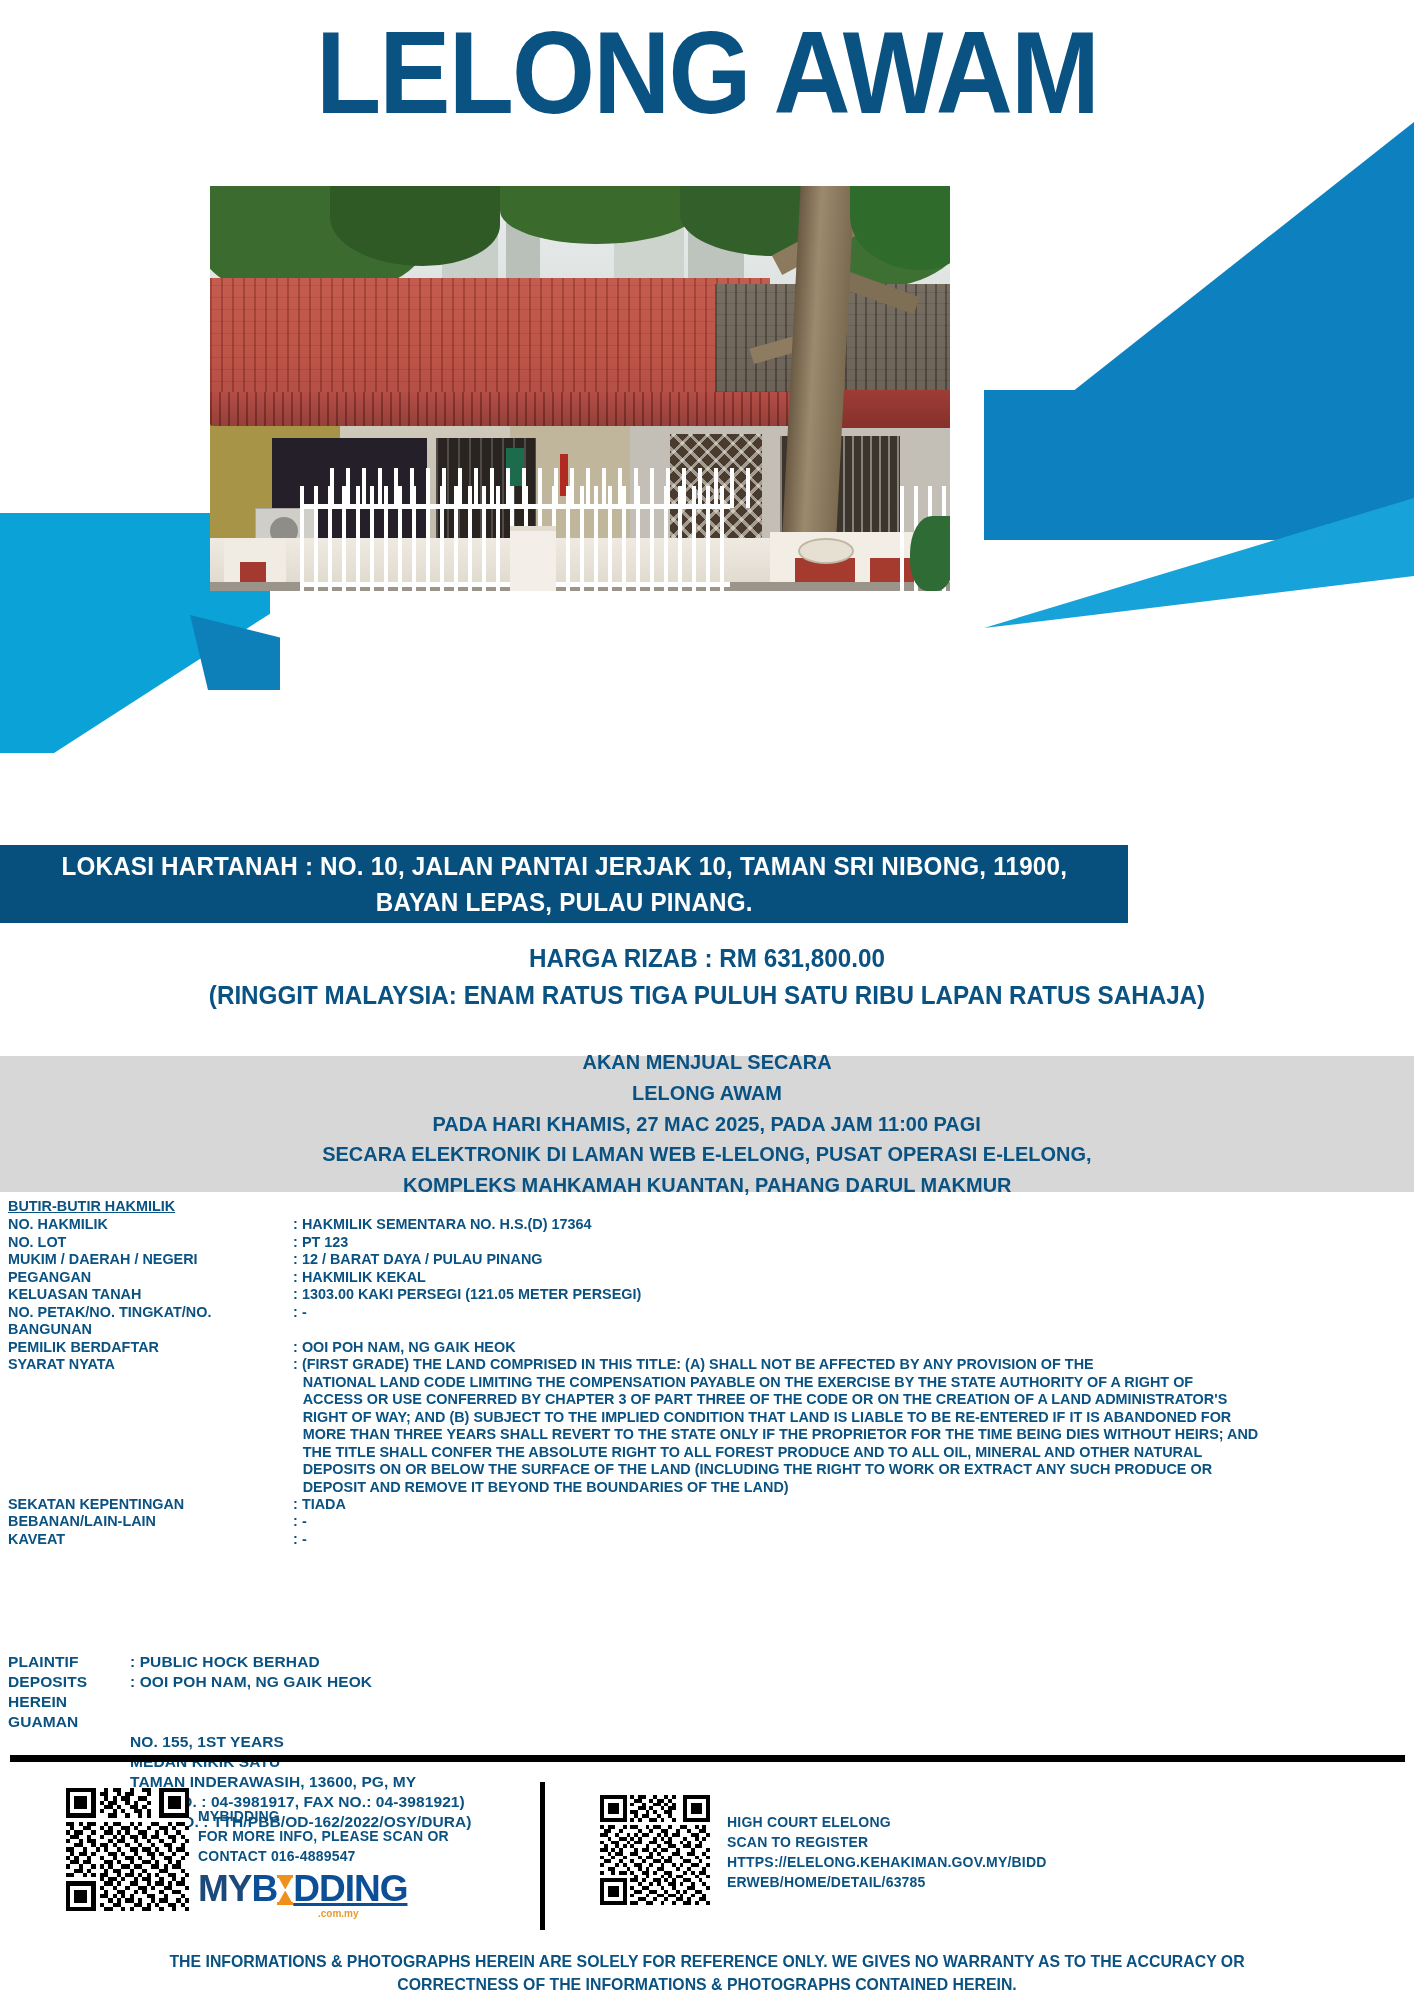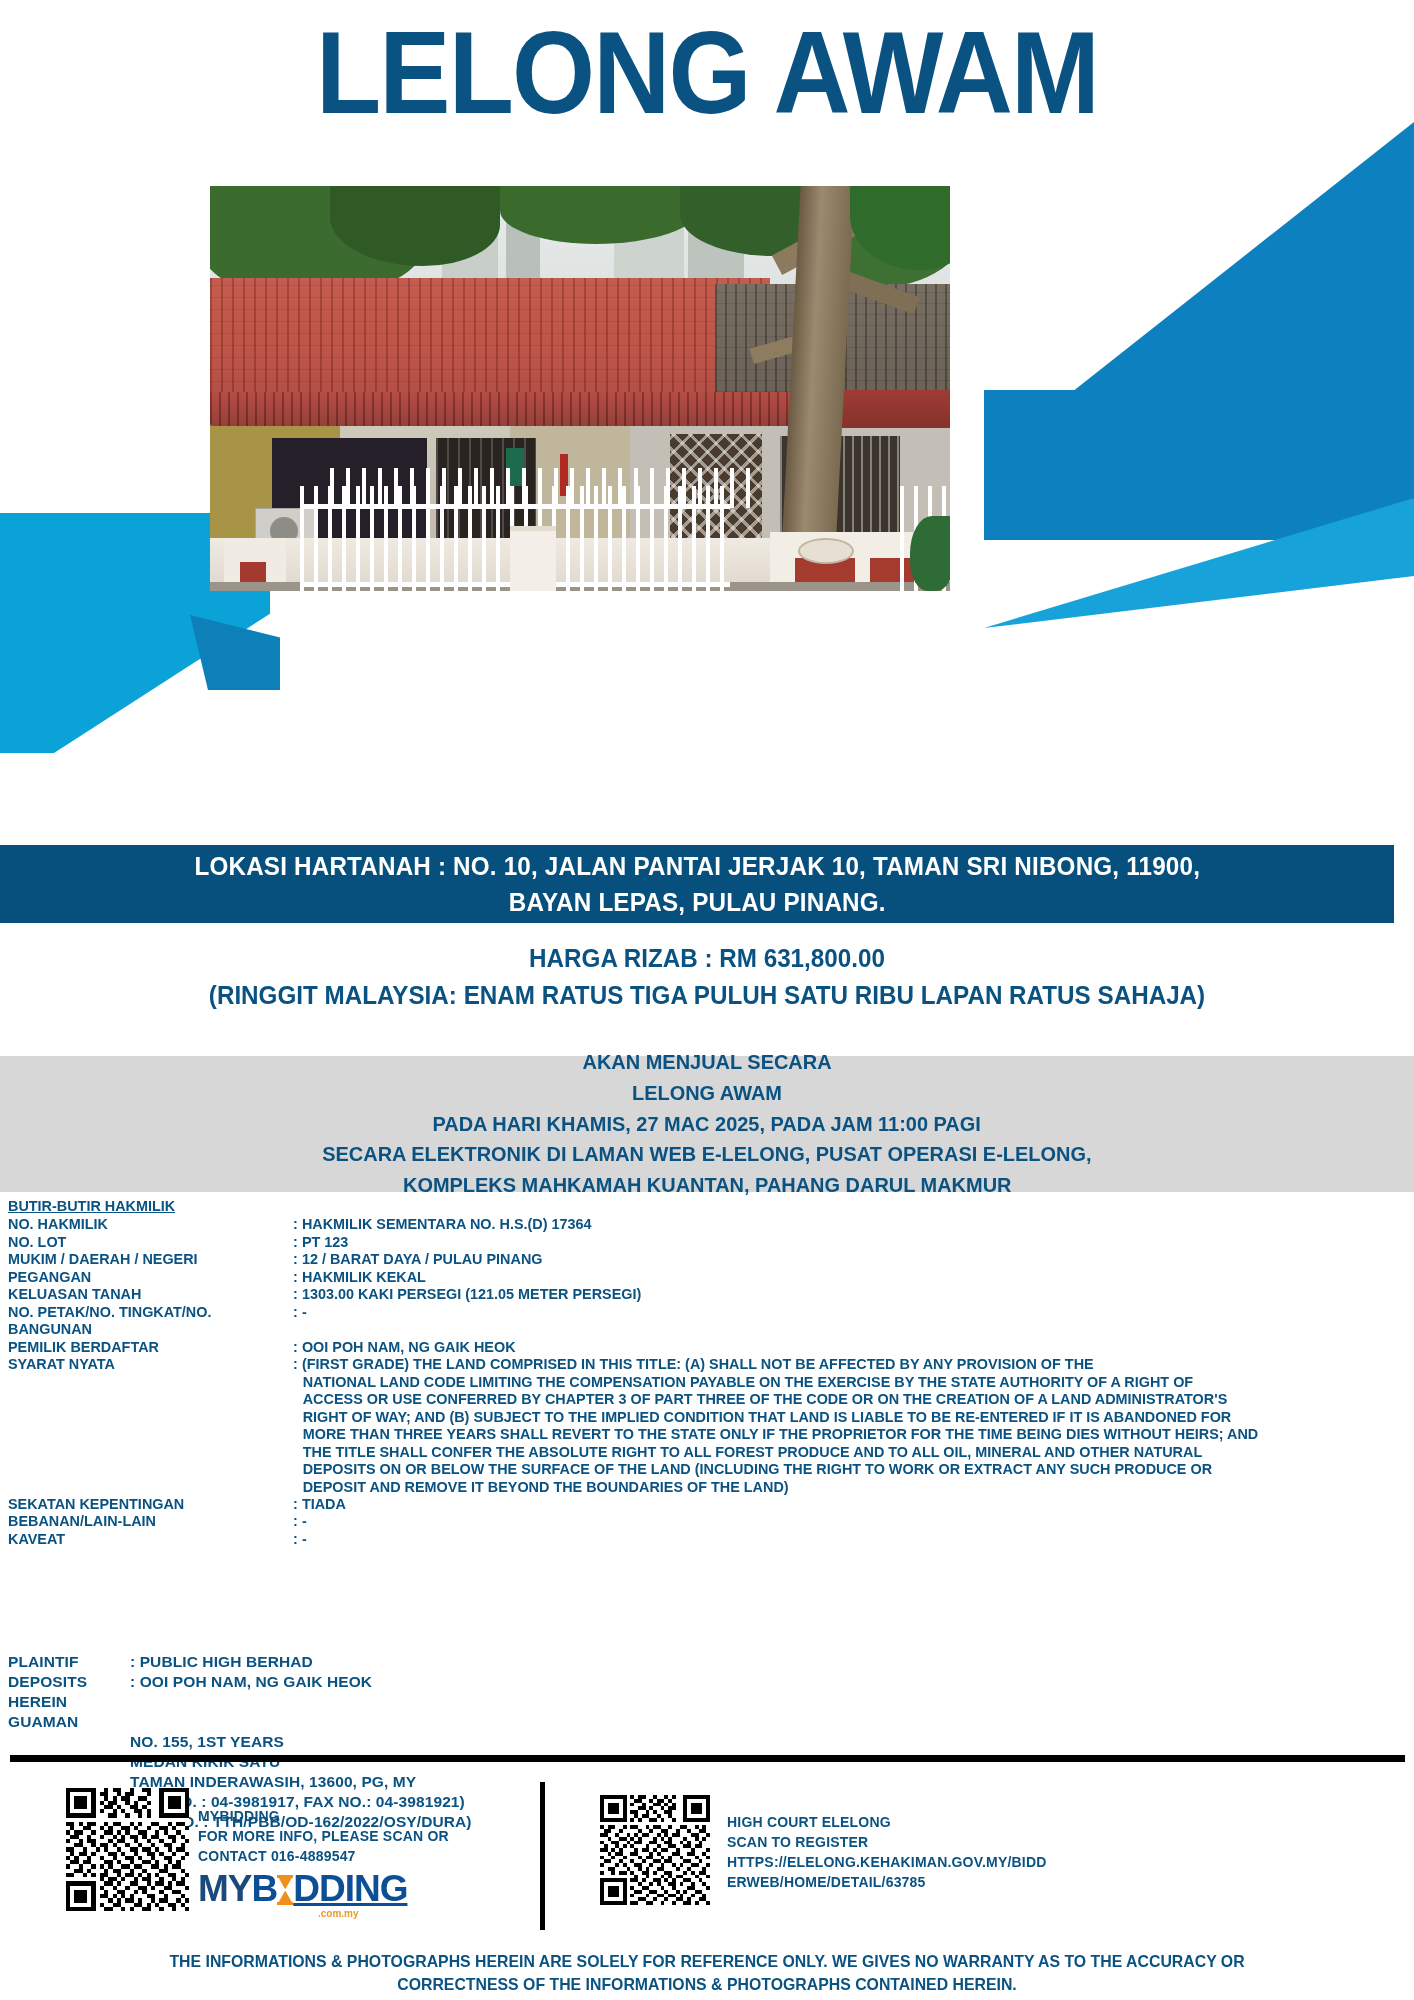--- a/index.html
+++ b/index.html
@@ -159,21 +159,21 @@
     content:"";position:absolute;inset:0;
     background:repeating-linear-gradient(90deg,#ffffff 0 4px, transparent 4px 16px);
   }
   .fence-far-right{left:690px;top:300px;width:50px;height:105px;}
   .fence-far-right:after{content:"";position:absolute;inset:0;background:repeating-linear-gradient(90deg,#ffffff 0 4px, transparent 4px 14px);}
   .ground{left:0;top:396px;width:740px;height:9px;background:#9b948a;}
   .green-plant{left:700px;top:330px;width:44px;height:75px;background:#2f6b34;border-radius:50% 0 40% 40%;}
 
   
   .loc-banner{
-    position:absolute;left:0;top:845px;width:1394px;height:78px;
+    position:absolute;left:0;top:845px;width:1128px;height:78px;
     background:#07507e;
     display:flex;align-items:center;justify-content:center;
   }
   .loc-text{
     color:#ffffff;font-weight:bold;font-size:25.5px;line-height:1.42;
     text-align:center;transform:scaleX(0.95);letter-spacing:.2px;
   }
 
   
   .rizab{
@@ -402,21 +402,21 @@
     </div>
     <div class="row">
       <div class="k">KAVEAT</div>
       <div class="v">: -</div>
     </div>
   </div>
 
   <div class="parties">
     <div class="prow">
       <div class="pk">PLAINTIF</div>
-      <div class="pv">: PUBLIC HIGH BERHAD</div>
+      <div class="pv">: PUBLIC HOCK BERHAD</div>
     </div>
     <div class="prow">
       <div class="pk">DEPOSITS</div>
       <div class="pv">: OOI POH NAM, NG GAIK HEOK</div>
     </div>
     <div class="prow">
       <div class="pk">HEREIN GUAMAN</div>
     </div>
     <div class="pind">NO. 155, 1ST YEARS</div>
     <div class="pind">MEDAN KIKIK SATU</div>

